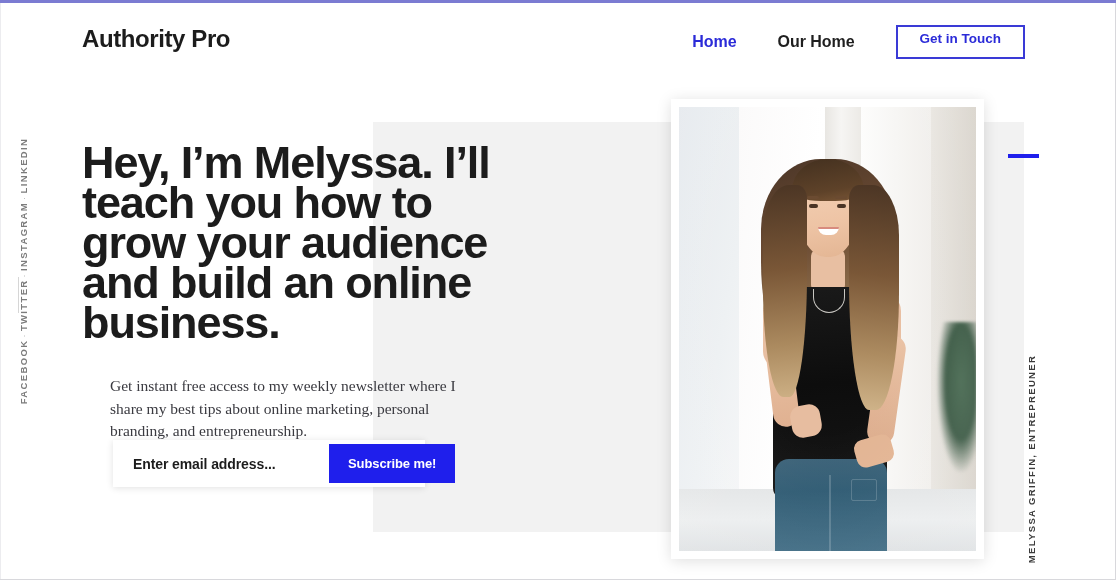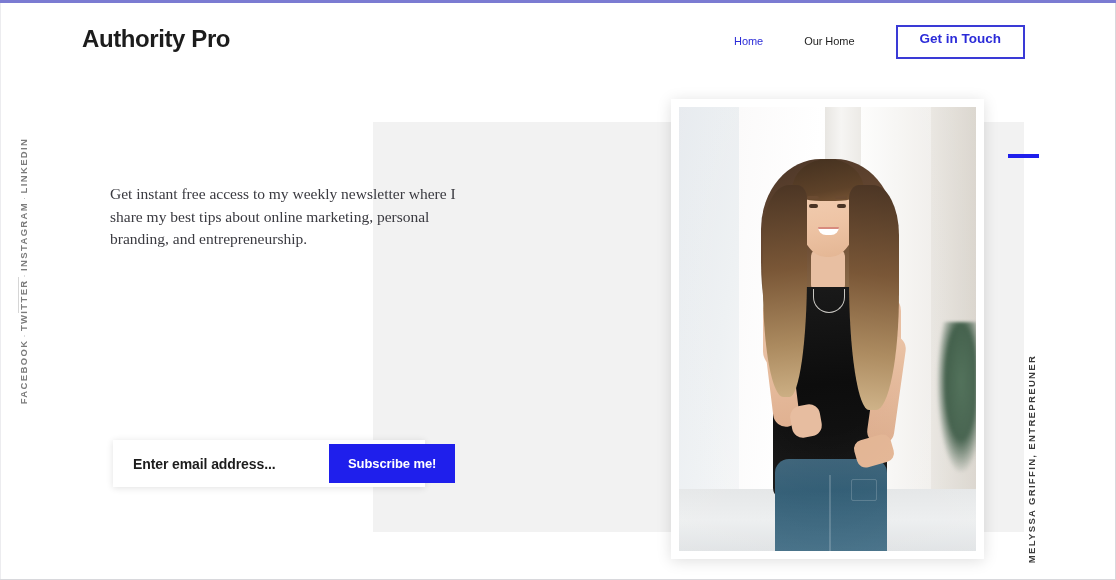--- a/index.html
+++ b/index.html
@@ -128,22 +128,22 @@
   #primary-nav {
     position: absolute;
     right: 90px;
     top: 19px;
     display: flex;
     align-items: center;
     height: 39px;
   }
 
   .nav-link {
-    font-size: 11px;
-    font-weight: 400;
+    font-size: 16px;
+    font-weight: 700;
     color: #1f1f1f;
     text-decoration: none;
     white-space: nowrap;
     padding: 0 0;
     margin-right: 41px;
     letter-spacing: -0.05px;
     font-family: "Liberation Sans", sans-serif;
     line-height: 39px;
   }
   .nav-link.is-active { color: #2b2bd8; }
@@ -193,21 +193,21 @@
     font-family: "Liberation Sans", sans-serif;
     font-size: 45px;
     line-height: 40px;
     font-weight: 700;
     letter-spacing: -1.1px;
     color: #1c1c1c;
     width: 460px;
   }
 
   #hero-subtext {
-    margin-top: 40px;
+    margin-top: 32px;
     margin-left: 28px;
     width: 372px;
     font-family: "Liberation Serif", serif;
     font-size: 15.5px;
     line-height: 22.5px;
     color: #3a3a40;
   }
 
   
   #subscribe-form {
@@ -482,20 +482,21 @@
           <div class="ph-eye-r"></div>
           <div class="ph-mouth"></div>
           <div class="ph-hair-l"></div>
           <div class="ph-hair-r"></div>
           <div class="ph-necklace"></div>
           <div class="ph-overlay-soft"></div>
         </div>
       </figure>
 
       <div id="hero-text-col">
+        <h1 id="hero-heading">Hey, I’m Melyssa. I’ll teach you how to grow your audience and build an online business.</h1>
         <p id="hero-subtext">Get instant free access to my weekly newsletter where I share my best tips about online marketing, personal branding, and entrepreneurship.</p>
       </div>
 
       <form id="subscribe-form">
         <input id="email-input" type="text" placeholder="Enter email address..." style="">
         <button id="subscribe-button" type="submit">Subscribe me!</button>
       </form>
 
       <div id="accent-dash"></div>
 

